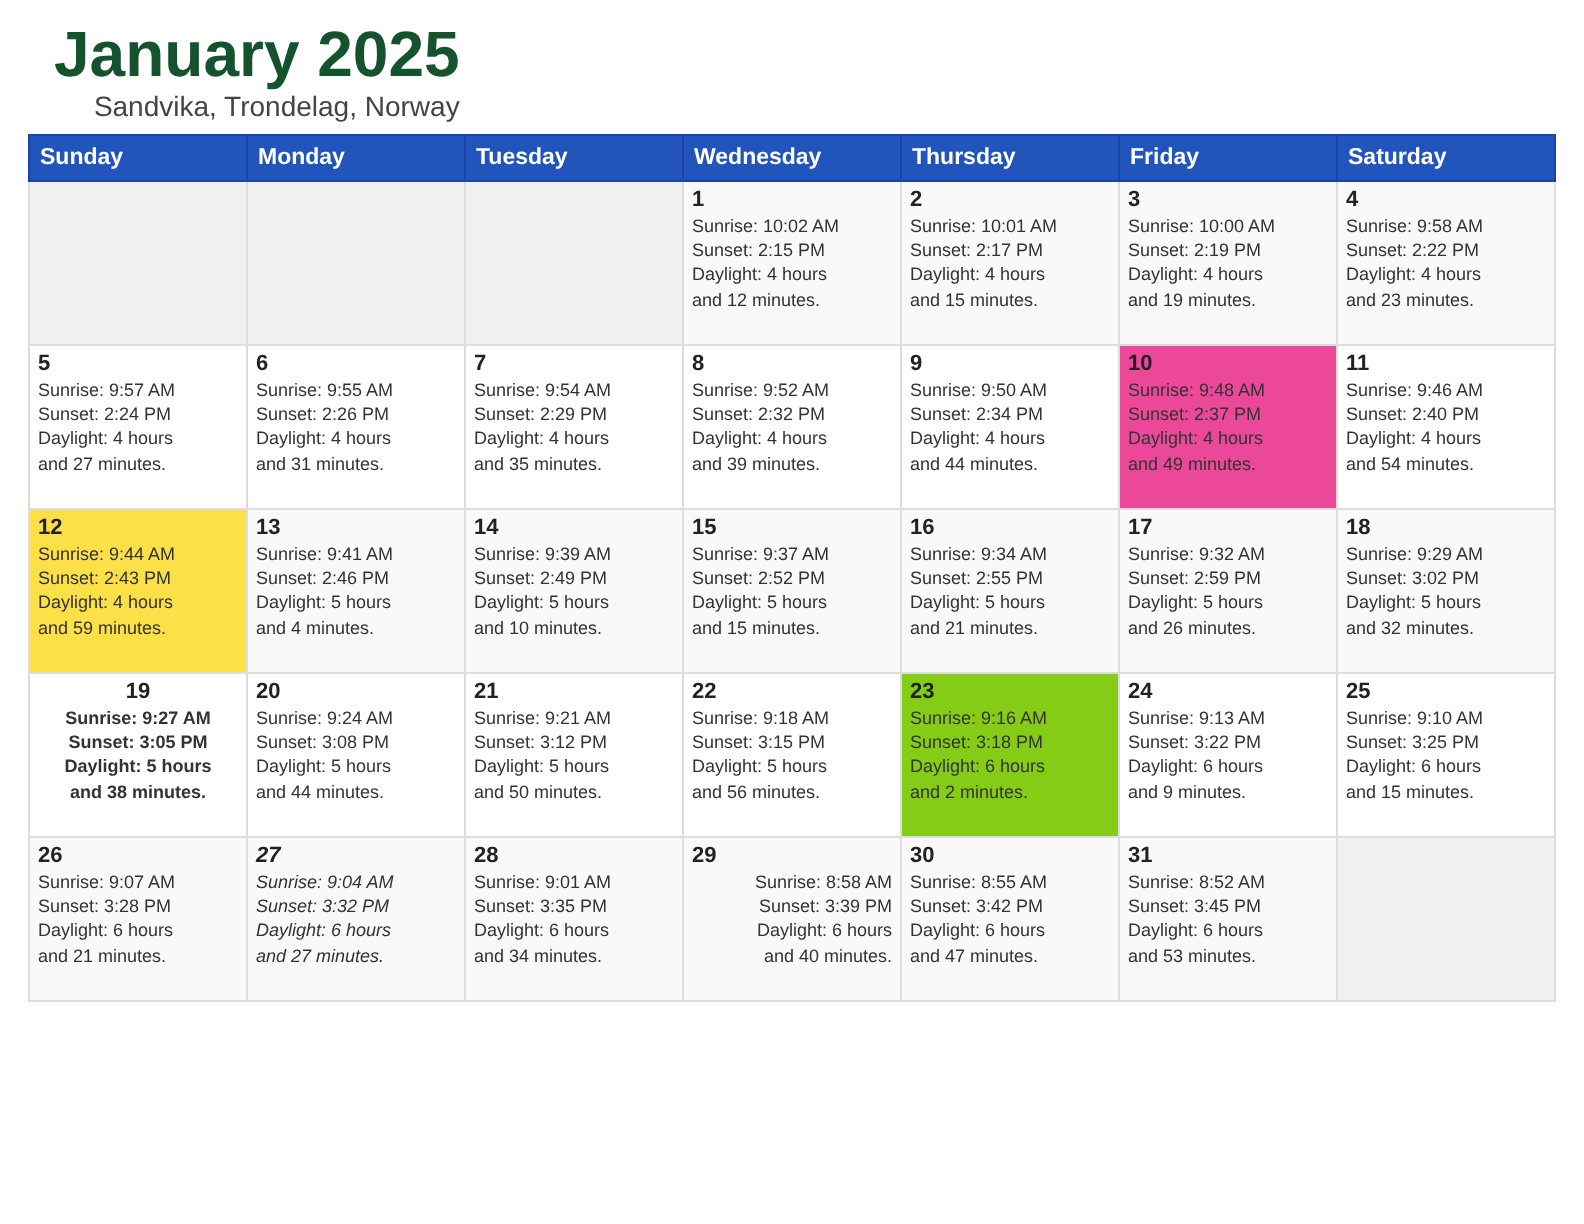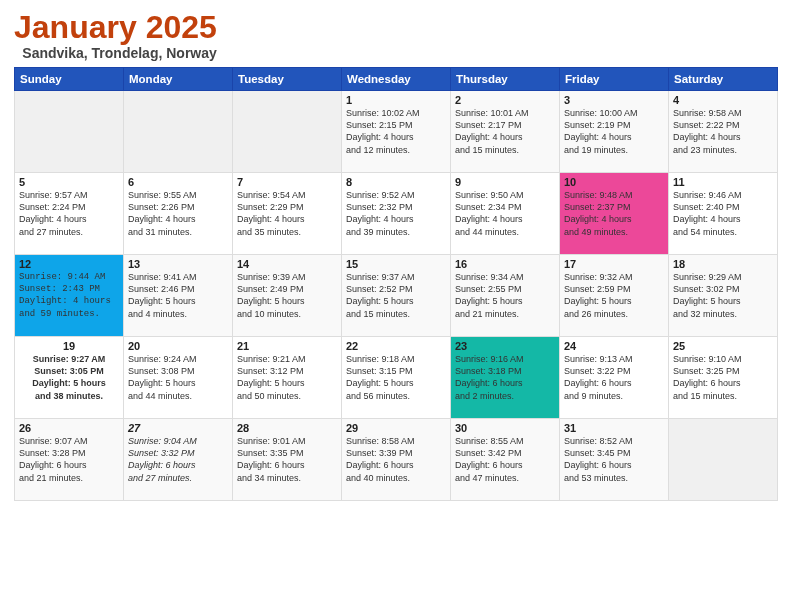--- a/index.html
+++ b/index.html
@@ -46,27 +46,28 @@
       width: 22px;
       height: 22px;
       margin-left: 2px;
     }
     .title-block {
       text-align: right;
     }
     .title-month {
       font-size: 32px;
       font-weight: bold;
-      color: #c2410c;
+      color: #14532d;
       line-height: 1.1;
+      margin-left: 13px;
     }
     .title-location {
       font-size: 14px;
       color: #444;
-      font-weight: bold;
+      font-weight: normal;
     }
     .calendar {
       width: 100%;
       border-collapse: collapse;
       border: 1px solid #ccc;
     }
     .calendar th {
       background: #2255bb;
       color: #fff;
       font-size: 11.5px;
@@ -213,23 +214,23 @@
           </td>
           <td style="background: rgb(255, 255, 255);">
             <span class="day-num">11</span>
             <div class="day-info" style="white-space: pre-line;">Sunrise: 9:46 AM
 Sunset: 2:40 PM
 Daylight: 4 hours
 and 54 minutes.</div>
           </td>
         </tr>
         <tr>
-          <td style="background: #0ea5e9;">
+          <td style="background: #fde047;">
             <span class="day-num">12</span>
-            <div class="day-info" style="white-space: pre-line; font-family: Liberation Mono, monospace;">Sunrise: 9:44 AM
+            <div class="day-info" style="white-space: pre-line;">Sunrise: 9:44 AM
 Sunset: 2:43 PM
 Daylight: 4 hours
 and 59 minutes.</div>
           </td>
           <td style="background: rgb(249, 249, 249);">
             <span class="day-num">13</span>
             <div class="day-info" style="white-space: pre-line;">Sunrise: 9:41 AM
 Sunset: 2:46 PM
 Daylight: 5 hours
 and 4 minutes.</div>
@@ -292,21 +293,21 @@
 Daylight: 5 hours
 and 50 minutes.</div>
           </td>
           <td style="background: rgb(255, 255, 255);">
             <span class="day-num">22</span>
             <div class="day-info" style="white-space: pre-line;">Sunrise: 9:18 AM
 Sunset: 3:15 PM
 Daylight: 5 hours
 and 56 minutes.</div>
           </td>
-          <td style="background: #14b8a6;">
+          <td style="background: #84cc16;">
             <span class="day-num">23</span>
             <div class="day-info" style="white-space: pre-line;">Sunrise: 9:16 AM
 Sunset: 3:18 PM
 Daylight: 6 hours
 and 2 minutes.</div>
           </td>
           <td style="background: rgb(255, 255, 255);">
             <span class="day-num">24</span>
             <div class="day-info" style="white-space: pre-line;">Sunrise: 9:13 AM
 Sunset: 3:22 PM
@@ -338,21 +339,21 @@
           </td>
           <td style="background: rgb(249, 249, 249);">
             <span class="day-num">28</span>
             <div class="day-info" style="white-space: pre-line;">Sunrise: 9:01 AM
 Sunset: 3:35 PM
 Daylight: 6 hours
 and 34 minutes.</div>
           </td>
           <td style="background: rgb(249, 249, 249);">
             <span class="day-num">29</span>
-            <div class="day-info" style="white-space: pre-line;">Sunrise: 8:58 AM
+            <div class="day-info" style="white-space: pre-line; text-align: right;">Sunrise: 8:58 AM
 Sunset: 3:39 PM
 Daylight: 6 hours
 and 40 minutes.</div>
           </td>
           <td style="background: rgb(249, 249, 249);">
             <span class="day-num">30</span>
             <div class="day-info" style="white-space: pre-line;">Sunrise: 8:55 AM
 Sunset: 3:42 PM
 Daylight: 6 hours
 and 47 minutes.</div>

